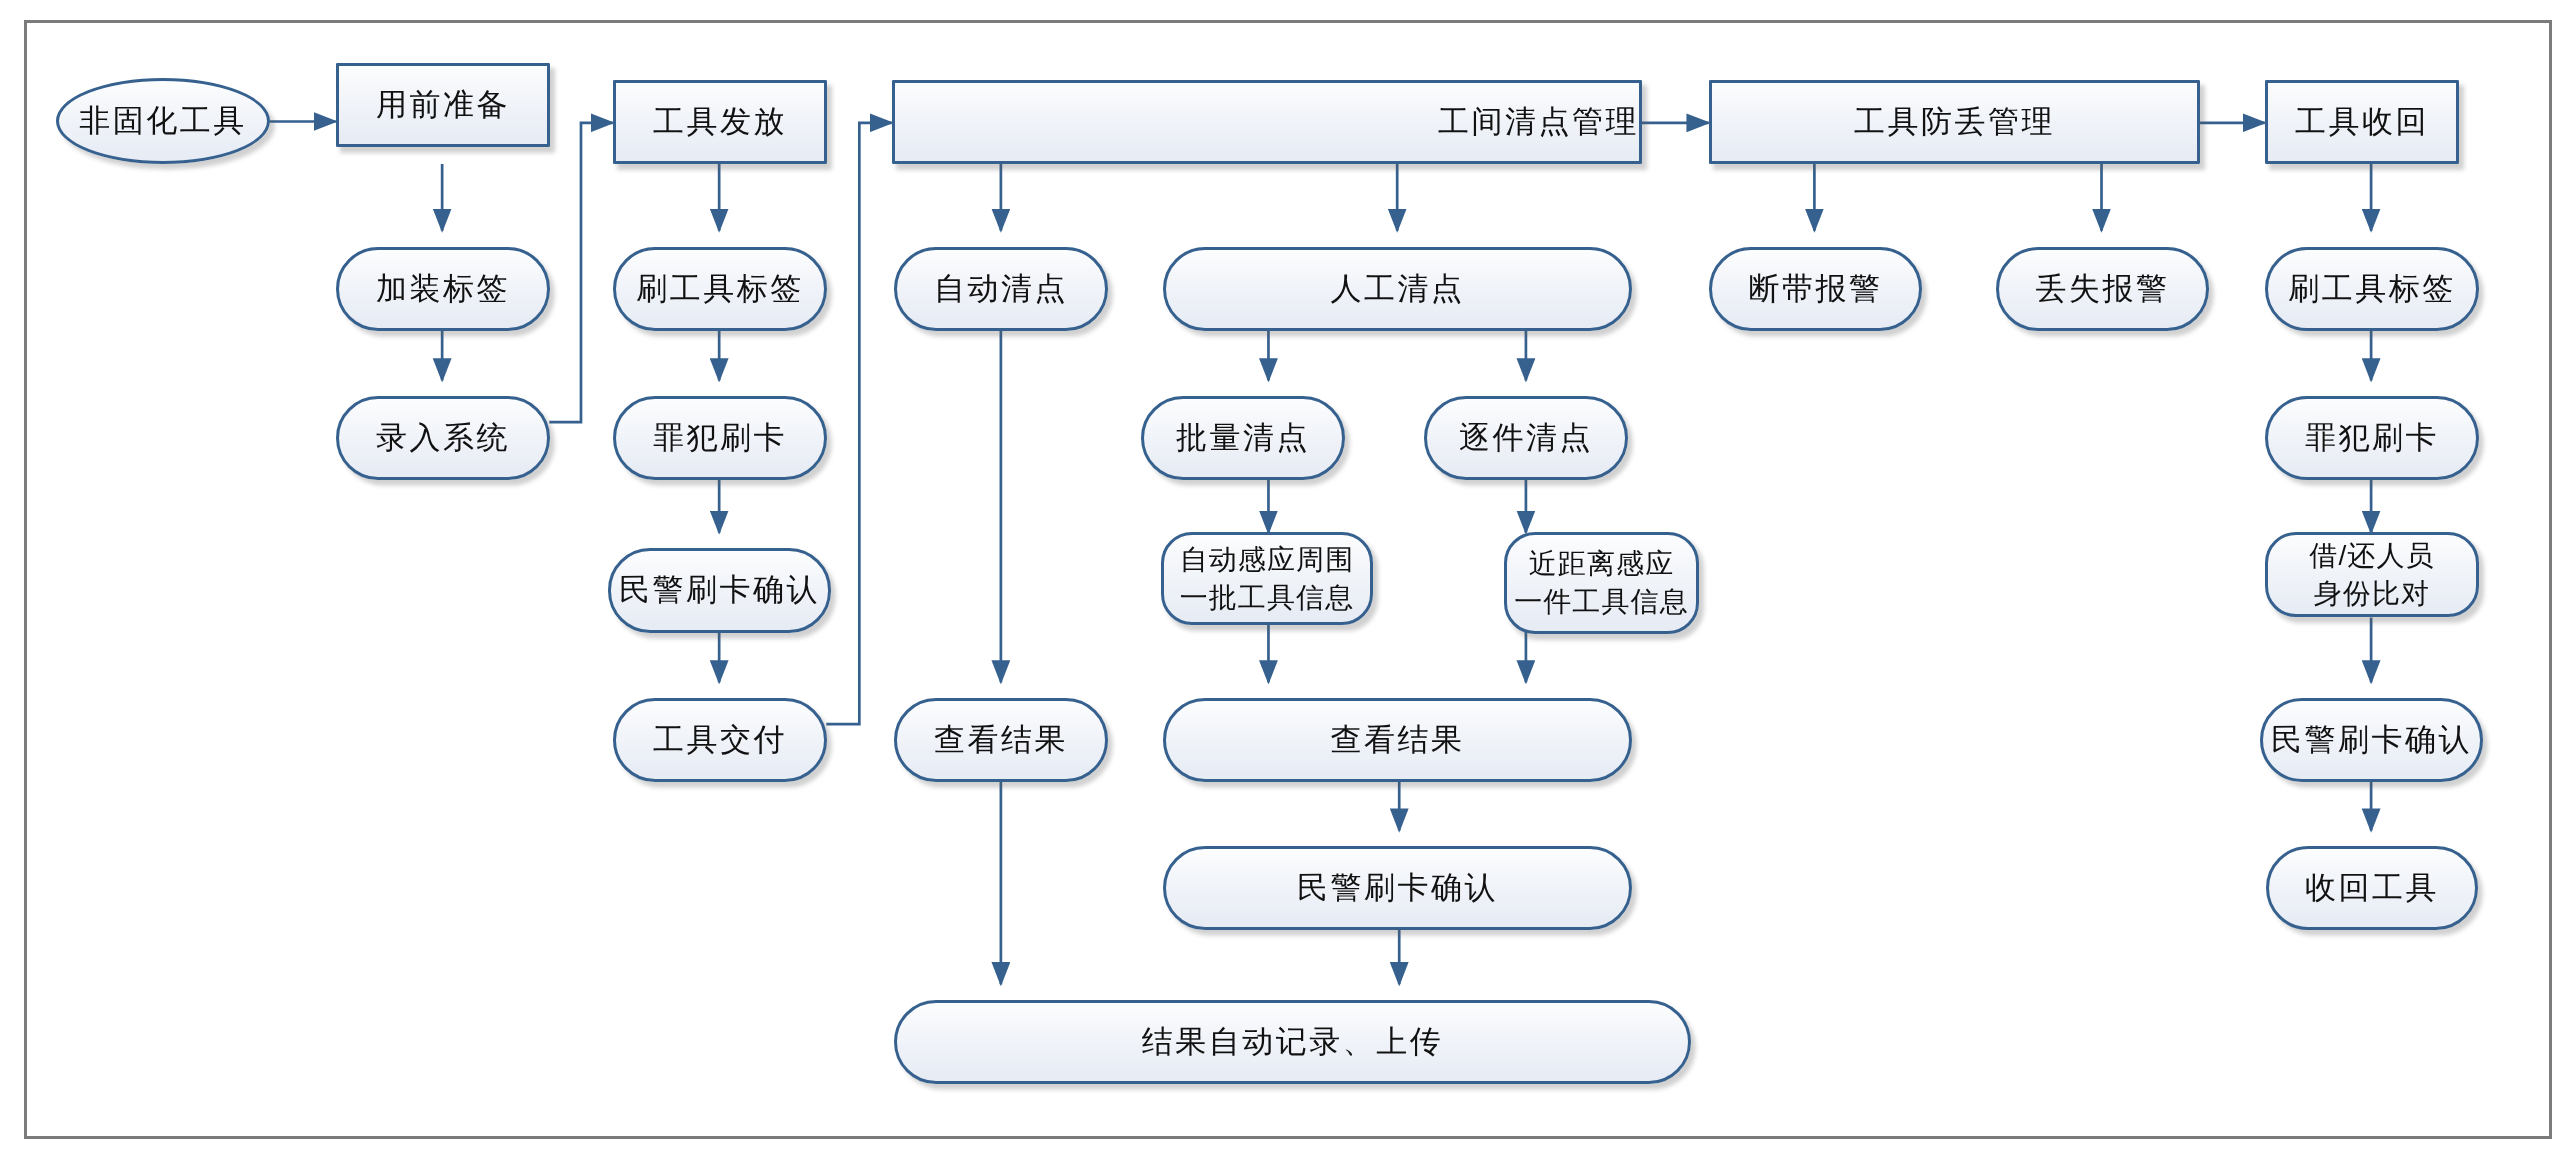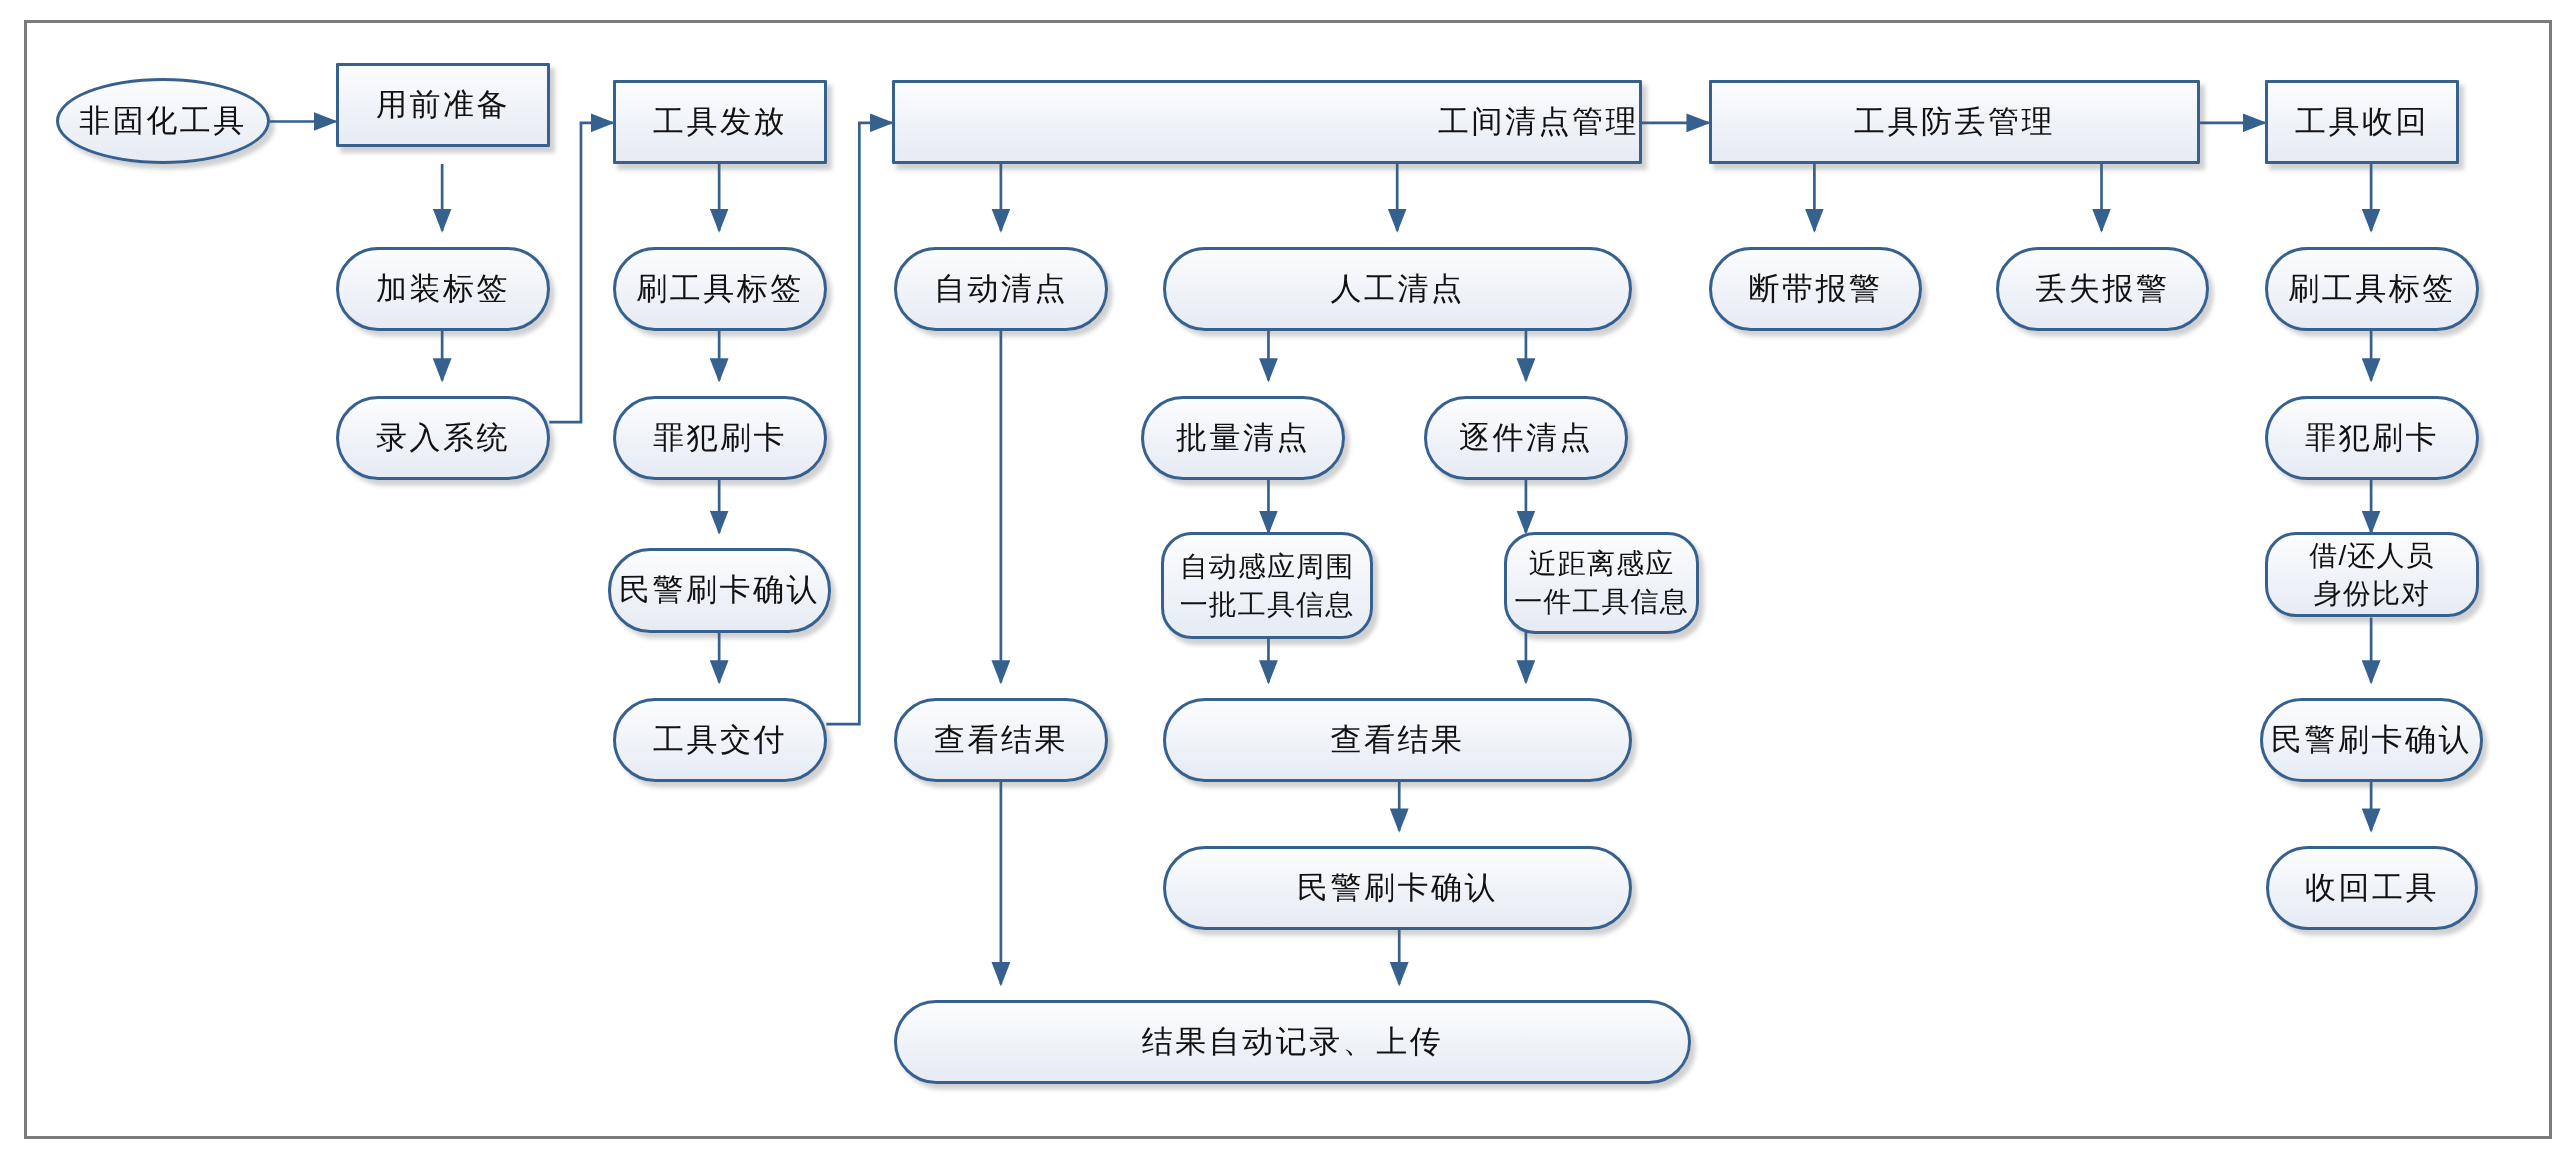--- a/index.html
+++ b/index.html
@@ -115,21 +115,21 @@
       </div>
       <div class="node round" style="left: 1163px; top: 231px; width: 469px; height: 84px;">
         <div>人工清点</div>
       </div>
       <div class="node round" style="left: 1141px; top: 380px; width: 204px; height: 84px;">
         <div>批量清点</div>
       </div>
       <div class="node round" style="left: 1424px; top: 380px; width: 204px; height: 84px;">
         <div>逐件清点</div>
       </div>
-      <div class="node round2" style="left: 1161px; top: 532px; width: 212px; height: 107px;">
+      <div class="node round2" style="left: 1161px; top: 532px; width: 212px; height: 93px;">
         <div>自动感应周围</div>
         <div>一批工具信息</div>
       </div>
       <div class="node round2" style="left: 1504px; top: 532px; width: 195px; height: 102px;">
         <div>近距离感应</div>
         <div>一件工具信息</div>
       </div>
       <div class="node round" style="left: 894px; top: 682px; width: 214px; height: 84px;">
         <div>查看结果</div>
       </div>

